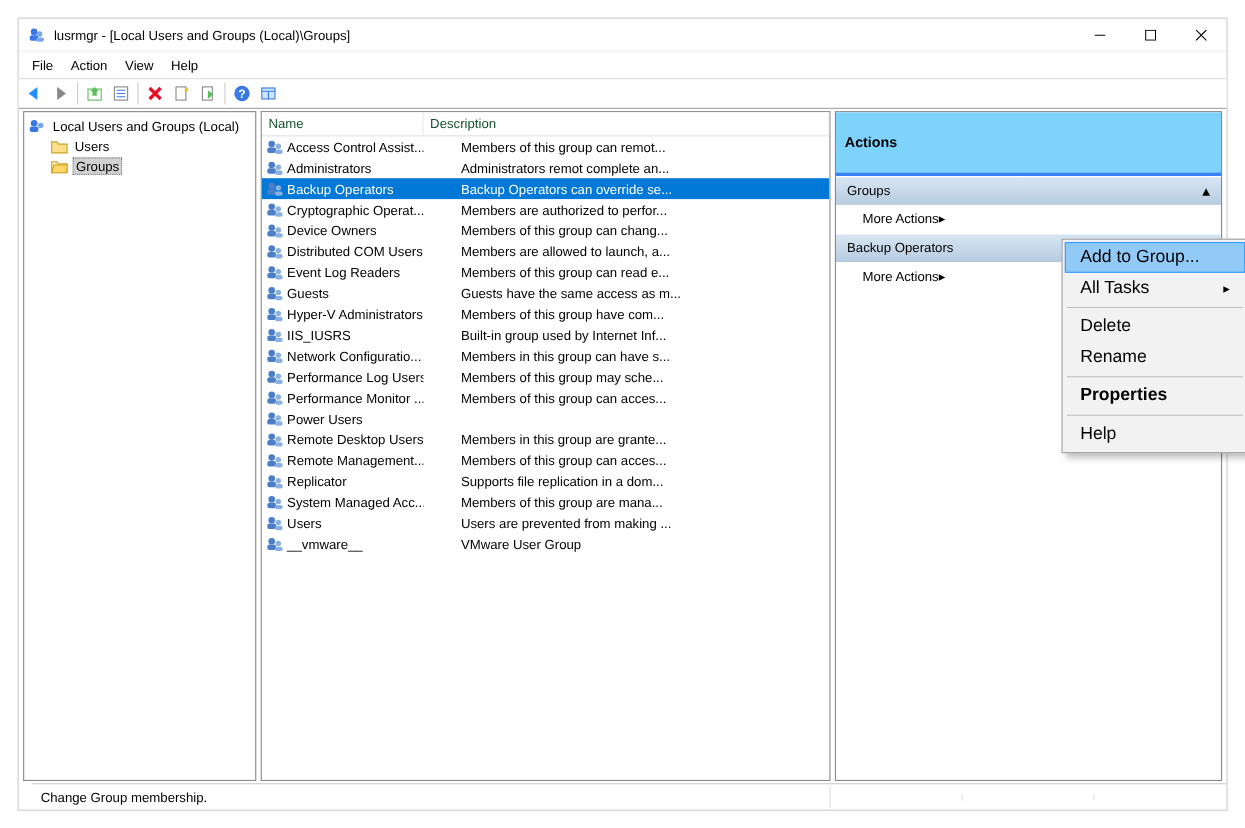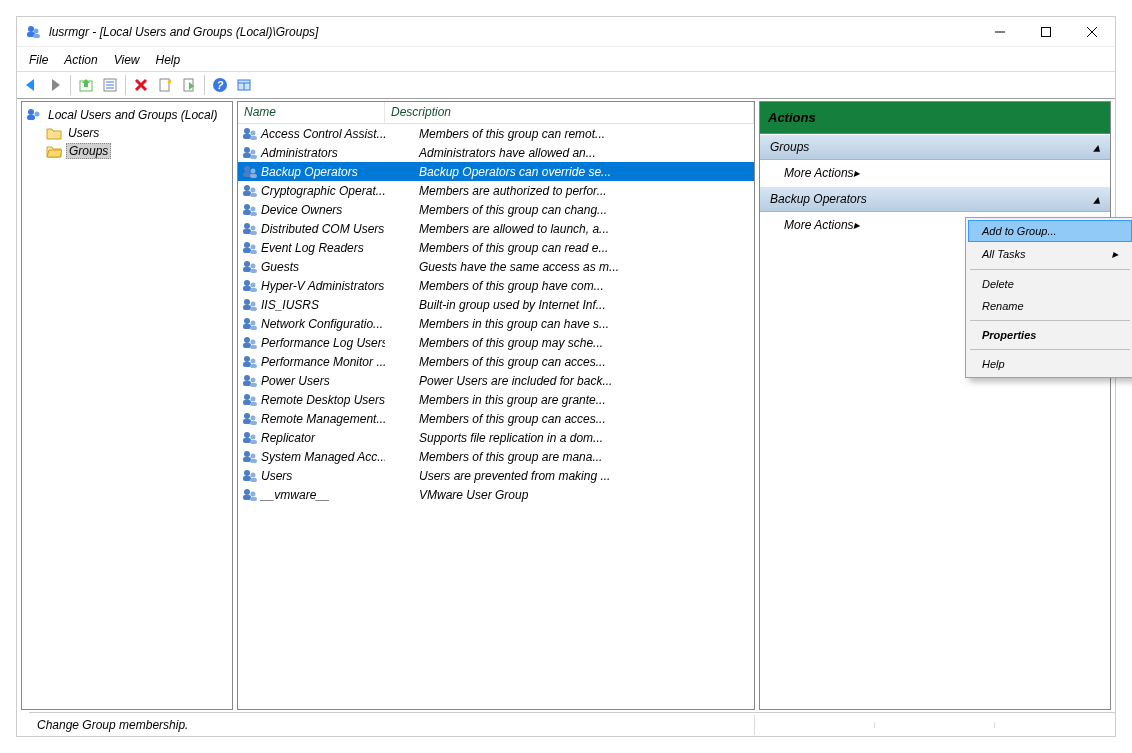--- a/index.html
+++ b/index.html
@@ -1,17 +1,17 @@
 <!DOCTYPE html>
 <html><head>
 <meta charset="utf-8">
 <style>
   * { box-sizing: border-box; }
   html, body { margin:0; padding:0; font-family: "Segoe UI", Tahoma, sans-serif; font-size:12px; color:#000; background:#fff;}
-  .window { width:1132px; height:753px; border:1px solid #fff; position:relative; background:#fff; box-shadow:0 4px 20px rgba(0,0,0,.25); margin:0;font-style:italic;}
+  .window { width:1132px; height:753px; border:1px solid #fff; position:relative; background:#fff; box-shadow:0 4px 20px rgba(0,0,0,.25); margin:0;}
   .inner { position:absolute; left:15px; top:15px; right:15px; bottom:15px; border:1px solid #ccc; background:#fff; overflow:visible;}
 
   
   .titlebar { display:flex; align-items:center; height:30px; border-bottom:1px solid #eee; }
   .titlebar .app-icon { width:16px; height:16px; margin:0 8px; display:flex; align-items:center; justify-content:center;}
   .titlebar .title { flex:1; font-size:12px; }
   .winbtn { width:46px; height:30px; display:flex; align-items:center; justify-content:center; }
   .winbtn svg{ display:block; }
 
   
@@ -45,35 +45,35 @@
   .col-desc{ flex:1;}
   .list-body{ flex:1; overflow:hidden;}
   .row{ display:flex; height:19px; align-items:center;gap:30px;}
   .row .cell{ padding:0 2px 0 4px; white-space:nowrap; overflow:hidden; text-overflow:ellipsis;}
   .row .cell-name{ width:147px; display:flex; align-items:center; gap:3px;}
   .row .cell-desc{ flex:1;}
   .row.selected{ background:#0078d7; color:#fff;}
   .grp-icon{ width:16px; height:16px; flex-shrink:0;}
 
   
-  .actions-head{ background:#15803d; border-bottom:1px solid #3b82f6; padding:8px 8px; font-weight:bold; font-size:13px;}
+  .actions-head{ background:#7dd3fc; border-bottom:3px solid #3b82f6; padding:20px 8px; font-weight:bold; font-size:13px;}
   .act-section-head{ background:linear-gradient(#d8e6f2,#b8cde2); border-top:1px solid #fff; border-bottom:1px solid #9bb6cf; padding:4px 10px; display:flex; justify-content:space-between; align-items:center; font-size:12px;}
   .act-item{ padding:6px 8px 6px 24px; display:flex; align-items:center;}
   .arrow-right::after{ content:"▸"; font-size:12px;}
   .arrow-up::after{ content:"▴"; font-size:14px; color:#000;}
 
   
   .statusbar{ position:absolute; left:12px; right:0; bottom:0; height:24px; border-top:1px solid #ccc; display:flex; align-items:center;}
   .statusbar .seg{ padding:3px 8px; border-right:1px solid #ddd;}
   .statusbar .seg:first-child{ flex:1; border-right:1px solid #ddd;}
   .statusbar .seg.small{ width:120px;}
 
   
   .ctxmenu{ position:absolute; left:948px; top:200px; width:170px; background:#f2f2f2; border:1px solid #a0a0a0; box-shadow:4px 4px 6px rgba(0,0,0,.25); padding:2px;}
-  .ctx-item{ padding:5px 14px; display:flex; justify-content:space-between; align-items:center; font-size:11px;}
+  .ctx-item{ padding:5px 14px; display:flex; justify-content:space-between; align-items:center; font-size:16px;}
   .ctx-item.hover{ background:#91c9f7; border:1px solid #3399ff; padding:4px 13px;}
   .ctx-item.sub::after{ content:"▸"; font-size:12px;}
   .ctx-sep{ height:1px; background:#c0c0c0; margin:3px 2px;}
   .ctx-item.bold{ font-weight:bold;}
 
   
   svg{ display:block;}
 </style>
 </head>
 <body>
@@ -236,21 +236,21 @@
                 <span class="grp-icon">
                   <svg width="16" height="16">
                     <circle cx="5" cy="5" r="3" fill="#4a7ec8"></circle>
                     <rect x="1" y="8" width="8" height="5" rx="2" fill="#4a7ec8"></rect>
                     <circle cx="11" cy="7" r="2.5" fill="#8ab0e0"></circle>
                     <rect x="8" y="10" width="7" height="4" rx="2" fill="#8ab0e0"></rect>
                   </svg>
                 </span>
                 <span>Administrators</span>
               </div>
-              <div class="cell cell-desc">Administrators have allowed an...</div>
+              <div class="cell cell-desc">Administrators remot complete an...</div>
             </div>
             <div class="row selected">
               <div class="cell cell-name">
                 <span class="grp-icon">
                   <svg width="16" height="16">
                     <circle cx="5" cy="5" r="3" fill="#4a7ec8"></circle>
                     <rect x="1" y="8" width="8" height="5" rx="2" fill="#4a7ec8"></rect>
                     <circle cx="11" cy="7" r="2.5" fill="#8ab0e0"></circle>
                     <rect x="8" y="10" width="7" height="4" rx="2" fill="#8ab0e0"></rect>
                   </svg>
@@ -404,21 +404,20 @@
                 <span class="grp-icon">
                   <svg width="16" height="16">
                     <circle cx="5" cy="5" r="3" fill="#4a7ec8"></circle>
                     <rect x="1" y="8" width="8" height="5" rx="2" fill="#4a7ec8"></rect>
                     <circle cx="11" cy="7" r="2.5" fill="#8ab0e0"></circle>
                     <rect x="8" y="10" width="7" height="4" rx="2" fill="#8ab0e0"></rect>
                   </svg>
                 </span>
                 <span>Power Users</span>
               </div>
-              <div class="cell cell-desc">Power Users are included for back...</div>
             </div>
             <div class="row">
               <div class="cell cell-name">
                 <span class="grp-icon">
                   <svg width="16" height="16">
                     <circle cx="5" cy="5" r="3" fill="#4a7ec8"></circle>
                     <rect x="1" y="8" width="8" height="5" rx="2" fill="#4a7ec8"></rect>
                     <circle cx="11" cy="7" r="2.5" fill="#8ab0e0"></circle>
                     <rect x="8" y="10" width="7" height="4" rx="2" fill="#8ab0e0"></rect>
                   </svg>

